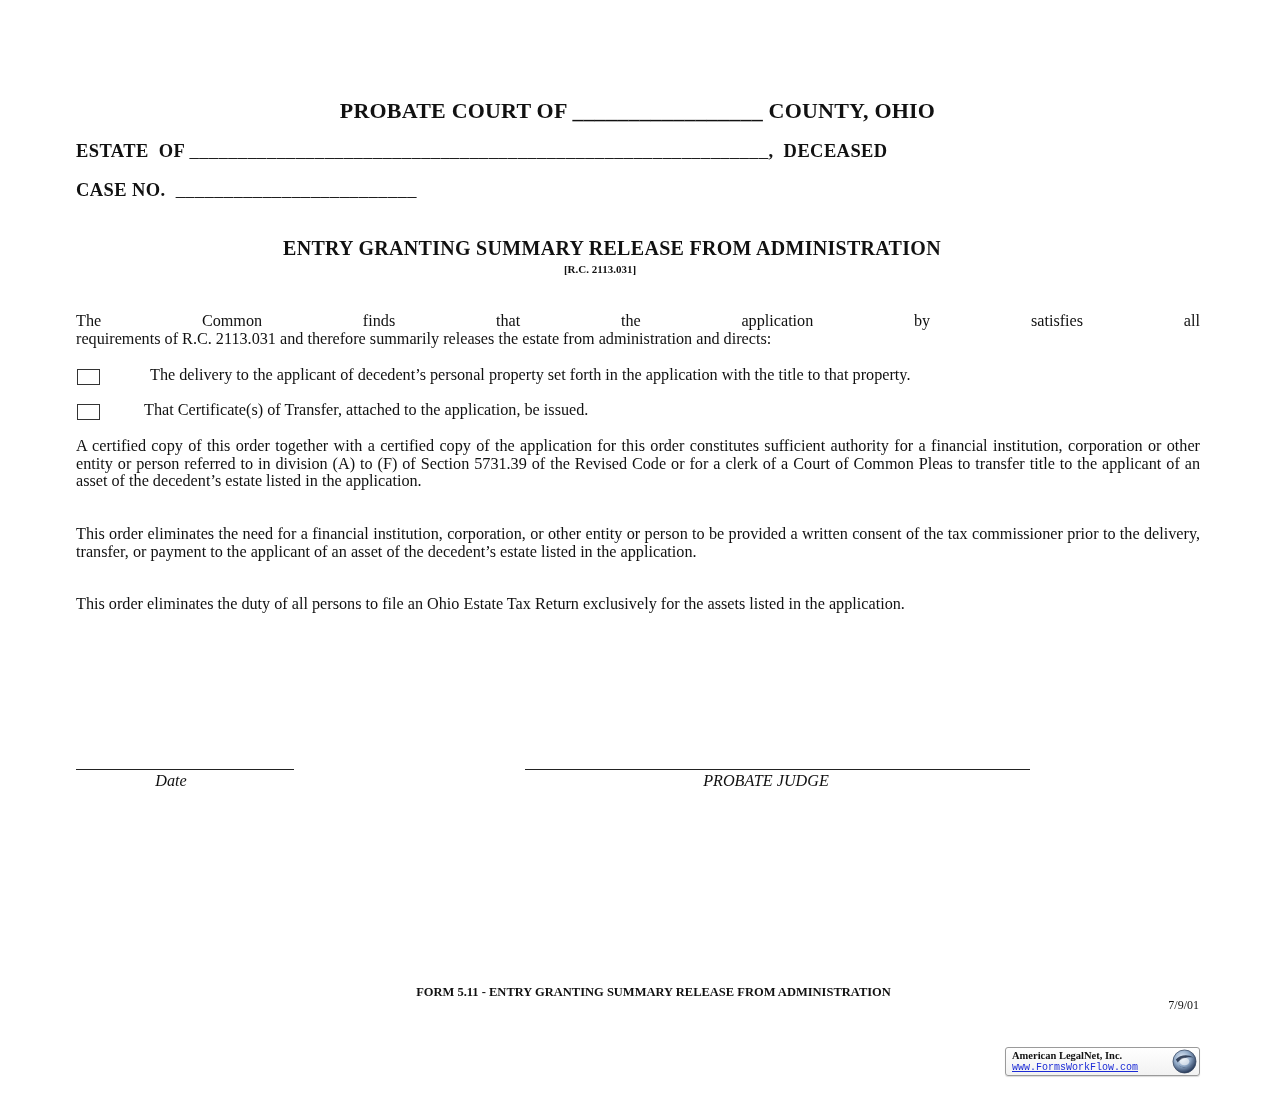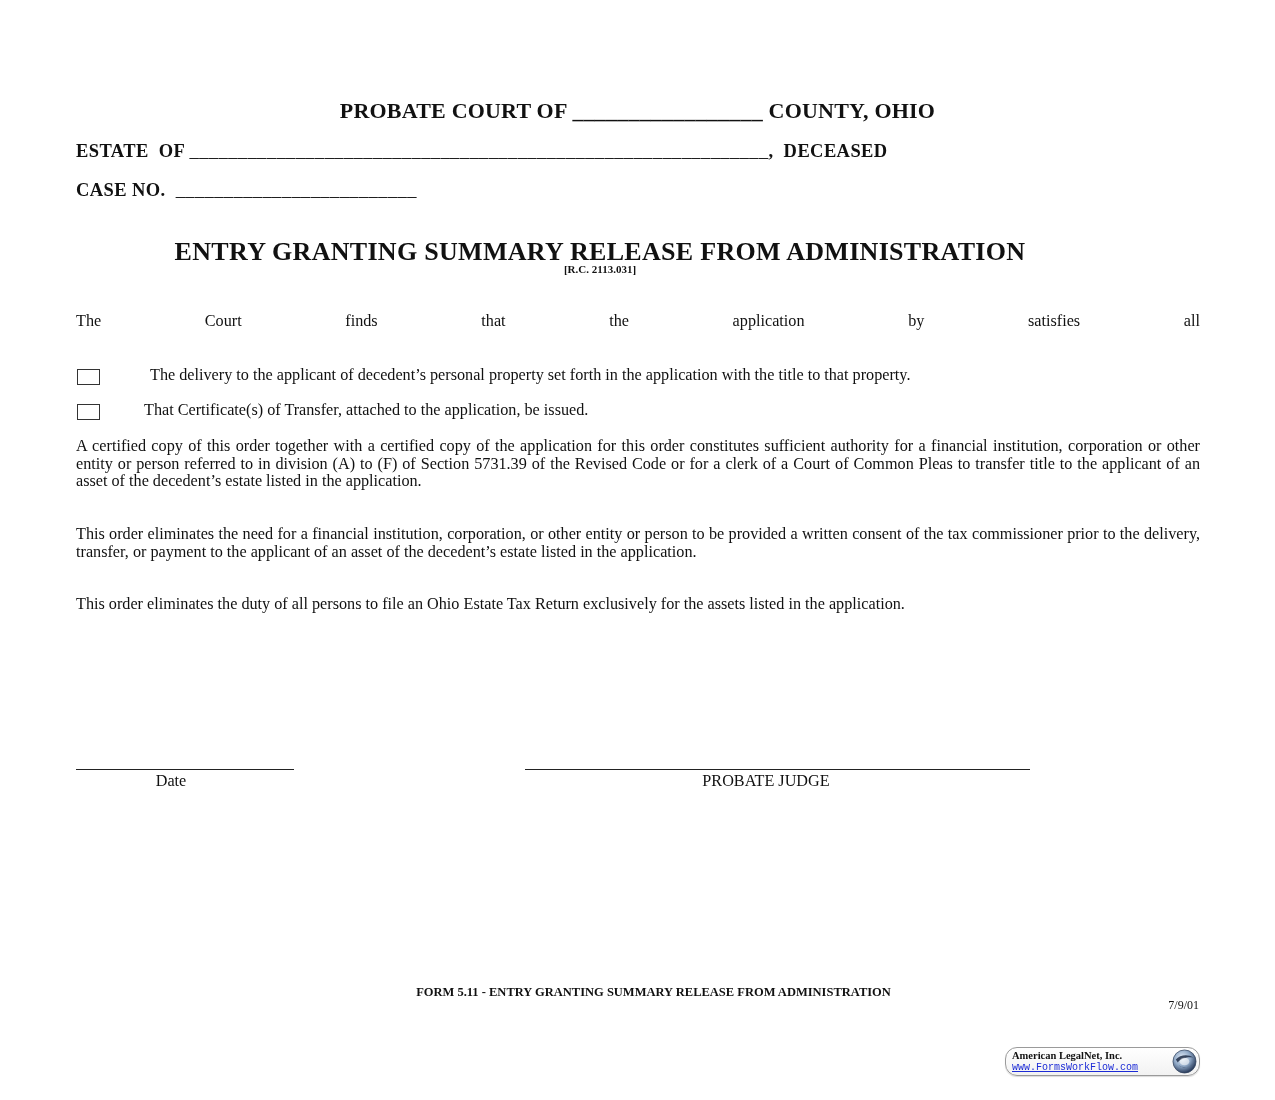--- a/index.html
+++ b/index.html
@@ -34,23 +34,23 @@
     }
     .case-line {
       left: 76px; top: 180px;
       font-size: 18.5px;
       font-weight: bold;
       white-space: pre;
       letter-spacing: 0.4px;
     }
     .title {
       left: 0; width: 1200px; top: 237px;
-      padding-left: 0;
+      padding-left: 12px;
       text-align: center;
-      font-size: 26px;
+      font-size: 20px;
       font-weight: bold;
       letter-spacing: 0.3px;
     }
     .subtitle {
       left: 0; width: 1200px; top: 263px;
       text-align: center;
       font-size: 11px;
       font-weight: bold;
     }
     .para {
@@ -75,37 +75,38 @@
       font-size: 16.2px;
       white-space: nowrap;
     }
     .sig-line {
       height: 0;
       border-top: 1.2px solid #222;
     }
     .sig-label {
       font-size: 16.2px;
       text-align: center;
+      font-style: italic;
     }
     .footer-form {
       left: 0; width: 1275px; top: 985px;
       text-align: center;
       font-size: 12.5px;
       font-weight: bold;
       margin-left: 16px;
     }
     .footer-date {
       right: 76px; top: 998px;
       font-size: 12px;
     }
     .badge {
       left: 1005px; top: 1047px;
       width: 193px; height: 27px;
       border: 1px solid #9a9a9a;
-      border-radius: 12px;
+      border-radius: 3px;
       background: linear-gradient(#ffffff, #f2f2f2);
       box-shadow: 0 1px 1px rgba(0,0,0,0.15);
     }
     .badge-name {
       position: absolute; left: 6px; top: 2px;
       font-size: 10.5px; font-weight: bold;
       color: #111;
       font-family: "Liberation Serif", serif;
     }
     .badge-url {
@@ -130,29 +131,30 @@
 <div class="abs estate-line"><span>ESTATE  OF</span> <span style="font-weight:normal;">____________________________________________________________</span><span>,  DECEASED</span></div>
 
 <div class="abs case-line"><span>CASE NO.</span>  <span style="font-weight:normal;">_________________________</span></div>
 
 <div class="abs title">ENTRY GRANTING SUMMARY RELEASE FROM ADMINISTRATION</div>
 <div class="abs subtitle">[R.C. 2113.031]</div>
 
 <div class="abs para" style="top:313px;">
   <div class="justify-line">
     <span>The</span>
-    <span>Court</span>
+    <span>Common</span>
     <span>finds</span>
     <span>that</span>
     <span>the</span>
     <span>application</span>
     <span>by</span>
     <span>satisfies</span>
     <span>all</span>
   </div>
+  <div>requirements of R.C. 2113.031 and therefore summarily releases the estate from administration and directs:</div>
 </div>
 
 <div class="abs checkbox" style="left:77px; top:369px;"></div>
 <div class="abs check-label" style="left:150px; top:366px;">The delivery to the applicant of decedent’s personal property set forth in the application with the title to that property.</div>
 
 <div class="abs checkbox" style="left:77px; top:404px;"></div>
 <div class="abs check-label" style="left:144px; top:401px;">That Certificate(s) of Transfer, attached to the application, be issued.</div>
 
 <div class="abs para" style="top:438px;">A certified copy of this order together with a certified copy of the application for this order constitutes sufficient authority for a financial institution, corporation or other entity or person referred to in division (A) to (F) of Section 5731.39 of the Revised Code or for a clerk of a Court of Common Pleas to transfer title to the applicant of an asset of the decedent’s estate listed in the application.</div>
 <div class="abs para" style="top:526px;">This order eliminates the need for a financial institution, corporation, or other entity or person to be provided a written consent of the tax commissioner prior to the delivery, transfer, or payment to the applicant of an asset of the decedent’s estate listed in the application.</div>

